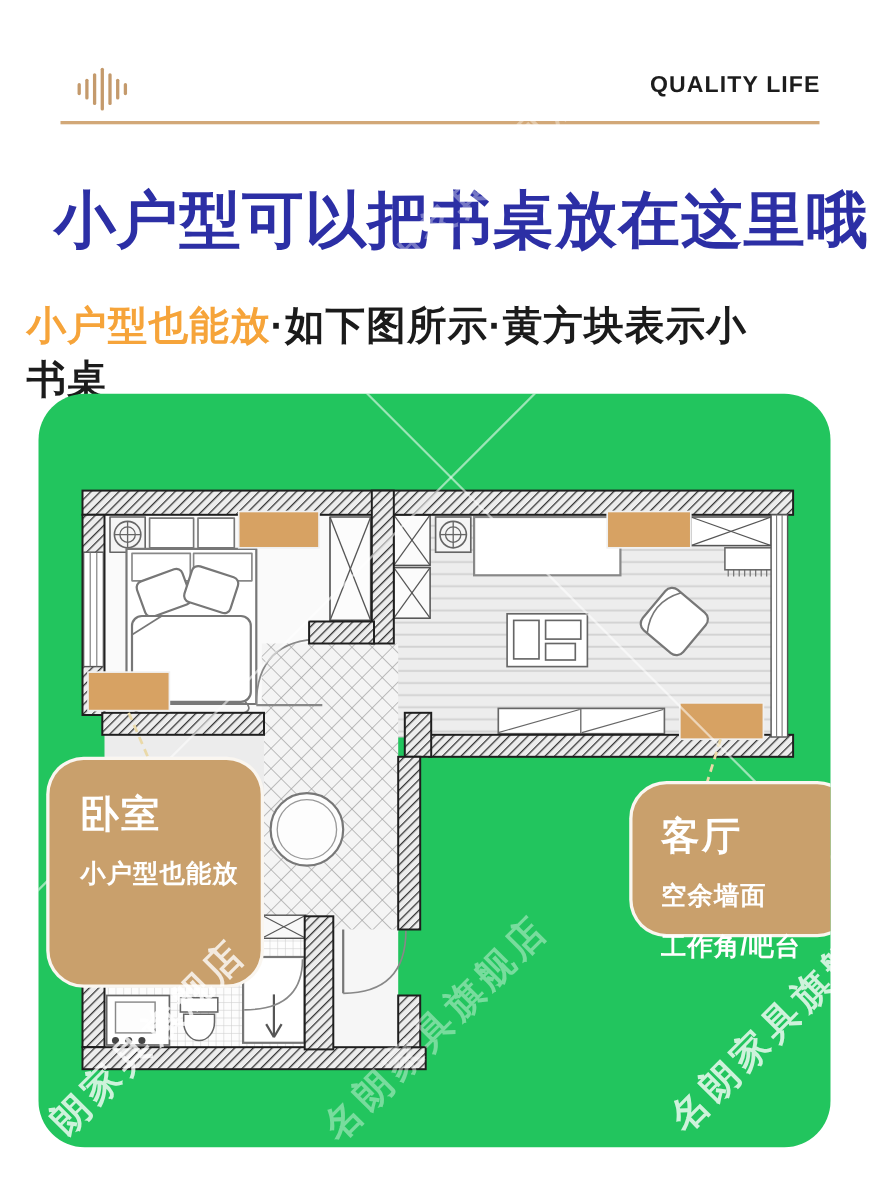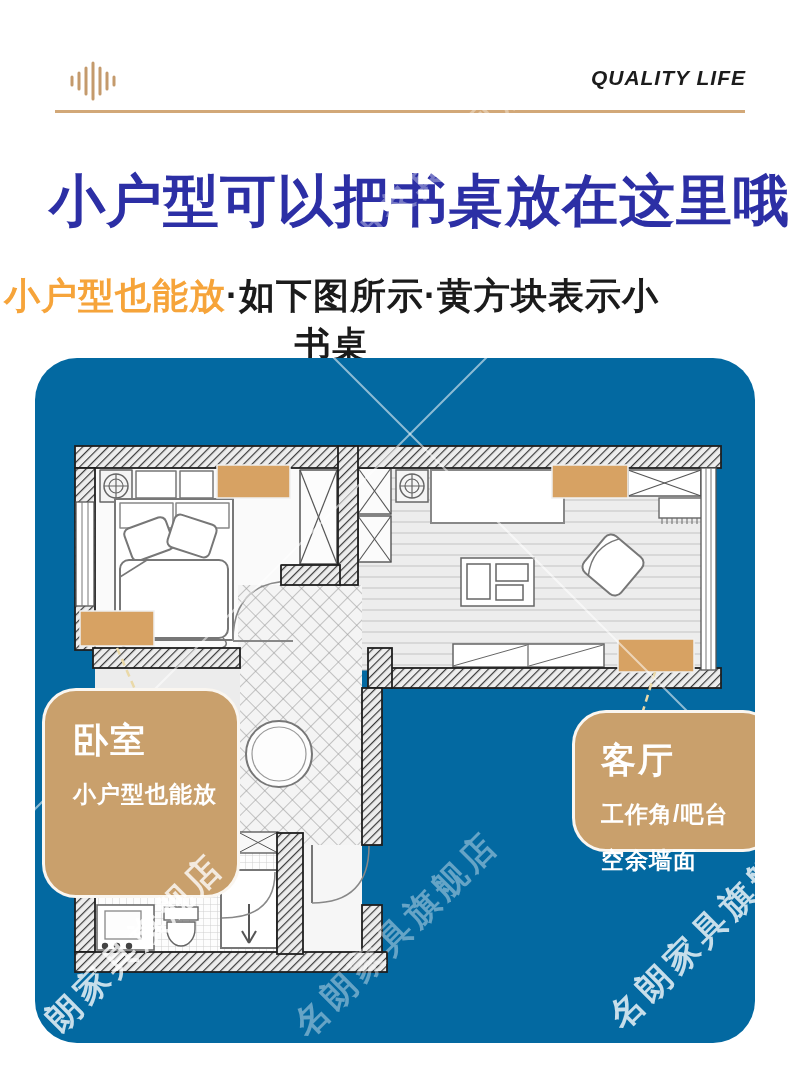--- a/index.html
+++ b/index.html
@@ -4,40 +4,40 @@
 <style>
   html,body{margin:0;padding:0;}
   body{
     width:790px;height:1072px;position:relative;background:#ffffff;
     font-family:"Liberation Sans","DejaVu Sans",sans-serif;overflow:hidden;
   }
   
   .logo{position:absolute;left:68px;top:60px;width:52px;height:42px;}
   .brand{
     position:absolute;right:44px;top:66px;font-size:21px;font-weight:900;
-    font-style:italic;letter-spacing:1px;color:#1c1c1c;
+    letter-spacing:1px;color:#1c1c1c;
     font-family:"Liberation Sans",sans-serif;
     text-align:center;
   }
   .divider{position:absolute;left:55px;top:110px;width:690px;height:3px;background:#d2a878;}
   
   .title{
     position:absolute;left:0;top:168px;width:790px;text-align:right;
     font-family:"Liberation Serif","DejaVu Serif",serif;
     font-size:56px;line-height:1.2;font-weight:900;color:#2c2fa5;letter-spacing:1px;
   }
   .subtitle{
-    position:absolute;left:0;top:272px;width:663px;text-align:center;
-    font-size:36px;font-weight:800;color:#1b1b1b;letter-spacing:1px;
+    position:absolute;left:0;top:272px;width:663px;
+    font-size:36px;font-weight:800;color:#1b1b1b;letter-spacing:1px;padding-left:24px;
   }
   .subtitle .hl{color:#f6a43a;}
   
   .card{
     position:absolute;left:35px;top:358px;width:720px;height:685px;
-    background:#0369a1;border-radius:42px;overflow:hidden;
+    background:#22c55e;border-radius:42px;overflow:hidden;
   }
   .card svg{position:absolute;left:0;top:0;}
   .streak{position:absolute;height:2px;background:rgba(255,255,255,.55);}
   .streak.s1{width:700px;left:180px;top:230px;transform:rotate(45deg);}
   .streak.s2{width:700px;left:-130px;top:230px;transform:rotate(-45deg);}
   
   .callout{
     position:absolute;border-radius:34px;background:#c9a06c;
     border:3px solid rgba(255,255,255,.9);color:#ffffff;box-sizing:border-box;
   }
@@ -257,21 +257,21 @@
   <div class="streak s1"></div>
   <div class="streak s2"></div>
 
   <div class="callout bedroom">
     <div class="co-title">卧室</div>
     <div class="co-line">小户型也能放</div>
   </div>
 
   <div class="callout living">
     <div class="co-title">客厅</div>
+    <div class="co-line">空余墙面</div>
     <div class="co-line">工作角/吧台</div>
-    <div class="co-line">空余墙面</div>
   </div>
 </div>
 
 <div class="wm a">名朗家具旗舰店</div>
 <div class="wm b">名朗家具旗舰店</div>
 <div class="wm c">名朗家具旗舰店</div>
 <div class="wm d">名朗家具旗舰店</div>
 
 </body></html>

